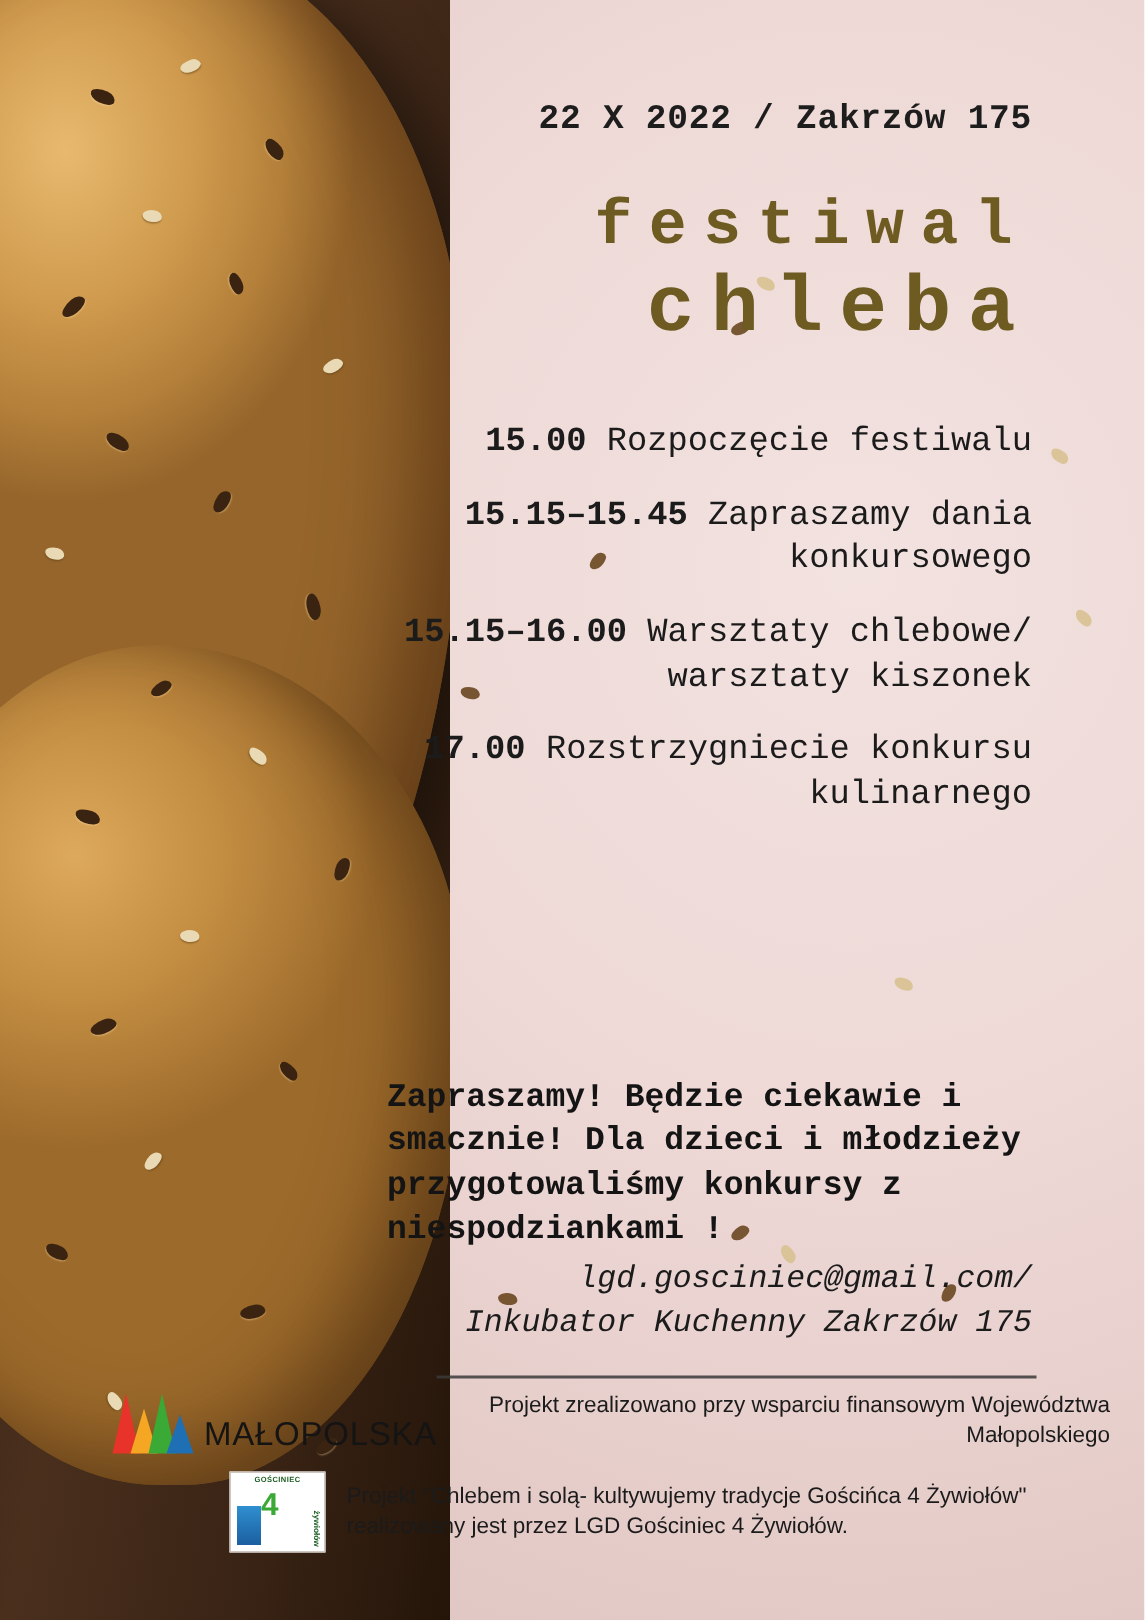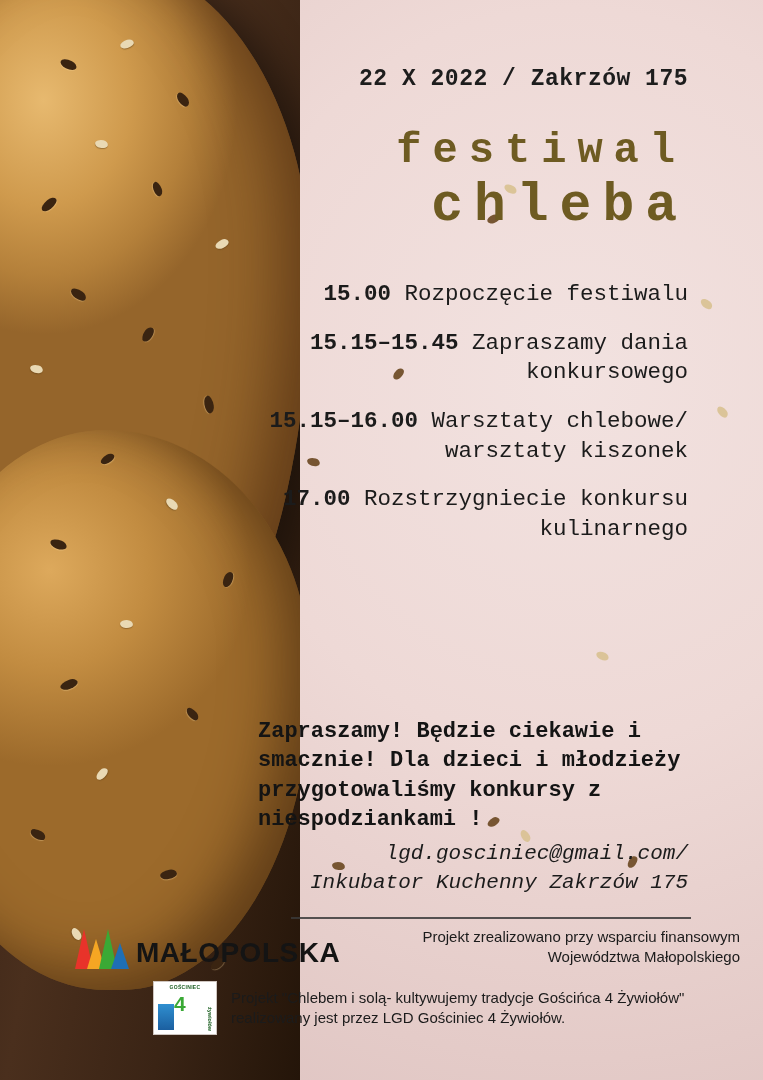--- a/index.html
+++ b/index.html
@@ -209,22 +209,22 @@
     width: 0;
     height: 0;
     border-left: 9px solid transparent;
     border-right: 9px solid transparent;
   }
   .mk1 { left: 0;  border-bottom: 40px solid #e8332a; }
   .mk2 { left: 12px; border-bottom: 30px solid #f5a623; }
   .mk3 { left: 24px; border-bottom: 40px solid #3aa935; }
   .mk4 { left: 36px; border-bottom: 26px solid #1f6fb5; }
   .mal-word {
-    font-size: 28px;
-    font-weight: 700;
+    font-size: 22px;
+    font-weight: 400;
     letter-spacing: 0.5px;
     color: #141414;
   }
   .funding-text {
     flex: 1;
     text-align: right;
     font-size: 15px;
     line-height: 1.35;
     color: #1b1b1b;
   }

